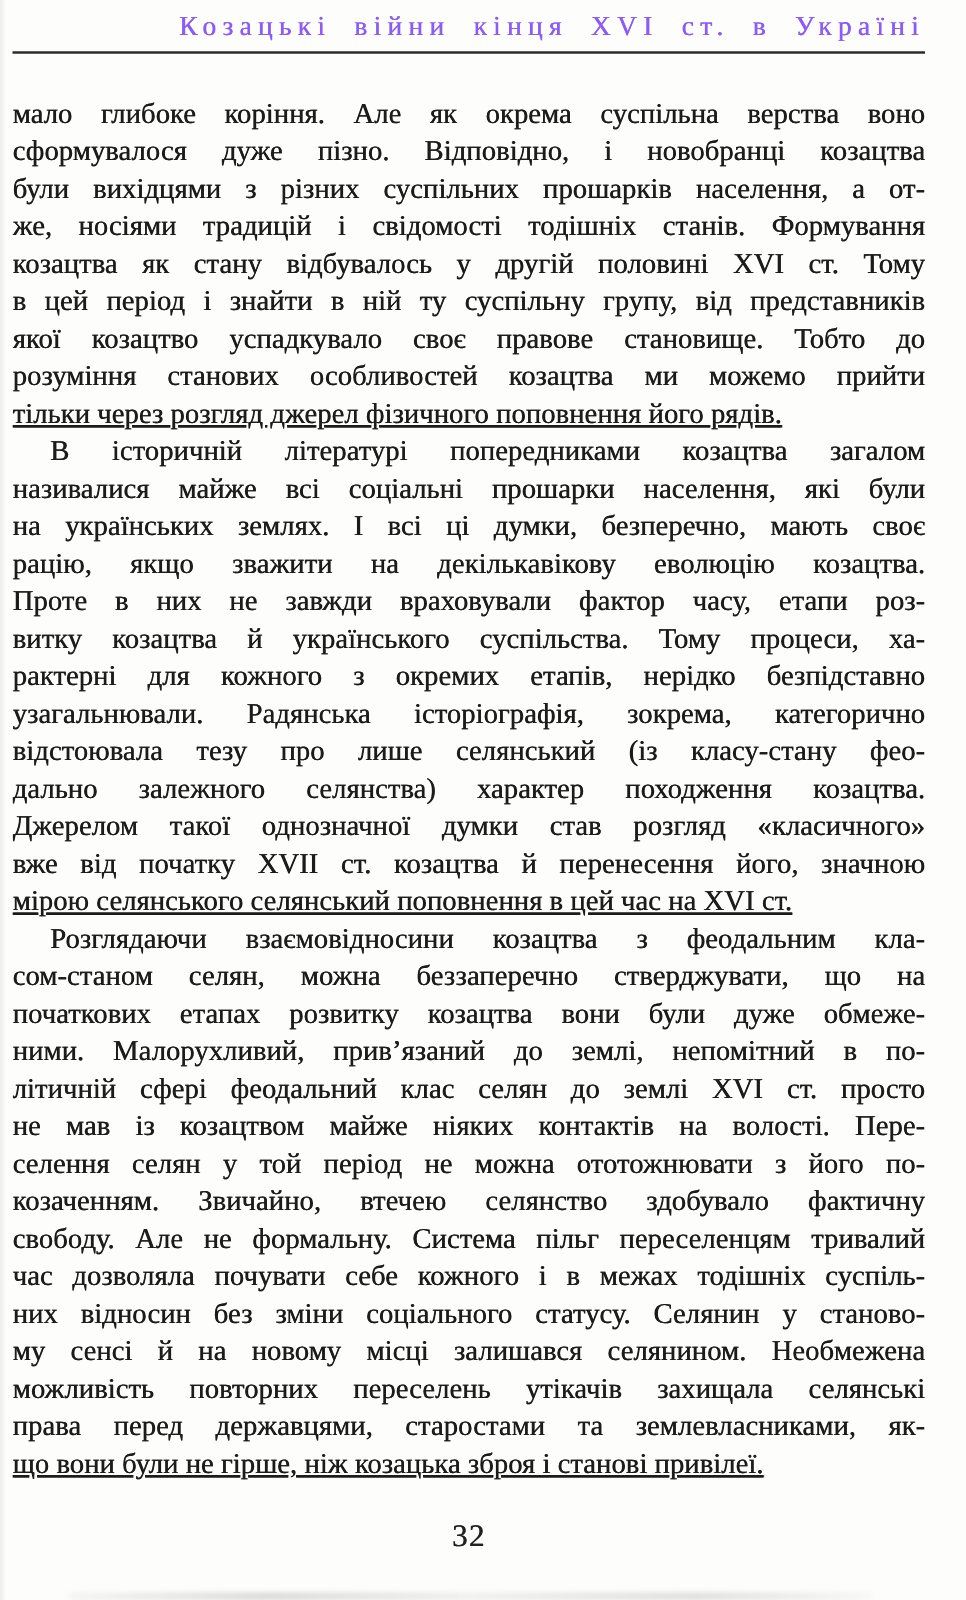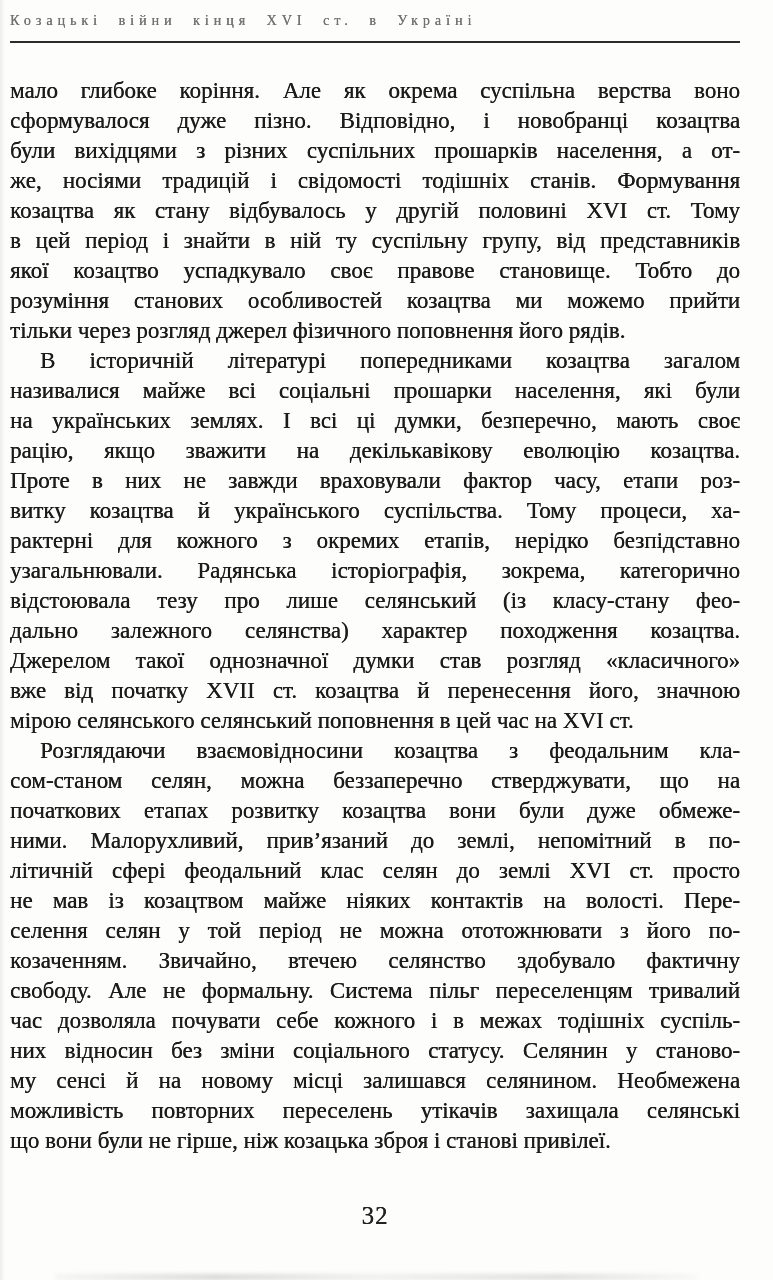--- a/index.html
+++ b/index.html
@@ -10,50 +10,50 @@
     color: #1c1c1a;
     position: relative;
     overflow: hidden;
   }
   .page {
     position: absolute; inset: 0;
     padding: 8px 33px 0 10px;
     box-sizing: border-box;
   }
   .running-head {
-    text-align: left;
-    font-size: 14px;
+    text-align: right;
+    font-size: 22px;
     line-height: 26px;
     letter-spacing: 5px;
     word-spacing: 8px;
-    color: #737373;
+    color: #8b5cf6;
     text-shadow: 0.3px 0 0 currentColor;
     white-space: nowrap;
   }
   .rule {
     height: 2px;
     background: #2c2c2a;
     margin-top: 7px;
   }
   .body-text {
     margin-top: 33px;
     font-size: 23px;
     line-height: 30px;
     text-shadow: 0.35px 0 0 currentColor;
   }
   .line {
     height: 30px;
     text-align: justify;
     text-align-last: justify;
     overflow: hidden;
   }
-  .line.par-end { text-align-last: left; }
+  .line.par-end { text-align-last: left; text-decoration: underline; }
   .line.indent { text-indent: 30px; }
   .page-number {
-    margin-top: 46px;
+    margin-top: 30px;
     text-align: center;
     font-size: 25px;
     letter-spacing: 1px;
     color: #222220;
     text-shadow: 0.3px 0 0 currentColor;
   }
   
   .edge-left {
     position: absolute; left: 0; top: 0; bottom: 0; width: 5px;
     background: linear-gradient(to right, rgba(90,90,90,0.10), rgba(0,0,0,0));
@@ -109,20 +109,21 @@
     <div class="line">ними. Малорухливий, прив’язаний до землі, непомітний в по-</div>
     <div class="line">літичній сфері феодальний клас селян до землі XVI ст. просто</div>
     <div class="line">не мав із козацтвом майже ніяких контактів на волості. Пере-</div>
     <div class="line">селення селян у той період не можна ототожнювати з його по-</div>
     <div class="line">козаченням. Звичайно, втечею селянство здобувало фактичну</div>
     <div class="line">свободу. Але не формальну. Система пільг переселенцям тривалий</div>
     <div class="line">час дозволяла почувати себе кожного і в межах тодішніх суспіль-</div>
     <div class="line">них відносин без зміни соціального статусу. Селянин у станово-</div>
     <div class="line">му сенсі й на новому місці залишався селянином. Необмежена</div>
     <div class="line">можливість повторних переселень утікачів захищала селянські</div>
+    <div class="line">права перед державцями, старостами та землевласниками, як-</div>
     <div class="line par-end">що вони були не гірше, ніж козацька зброя і станові привілеї.</div>
 
   </div>
 
   <div class="page-number">32</div>
 
 </div>
 
 <div class="edge-left"></div>
 <div class="scan-smudge"></div>

